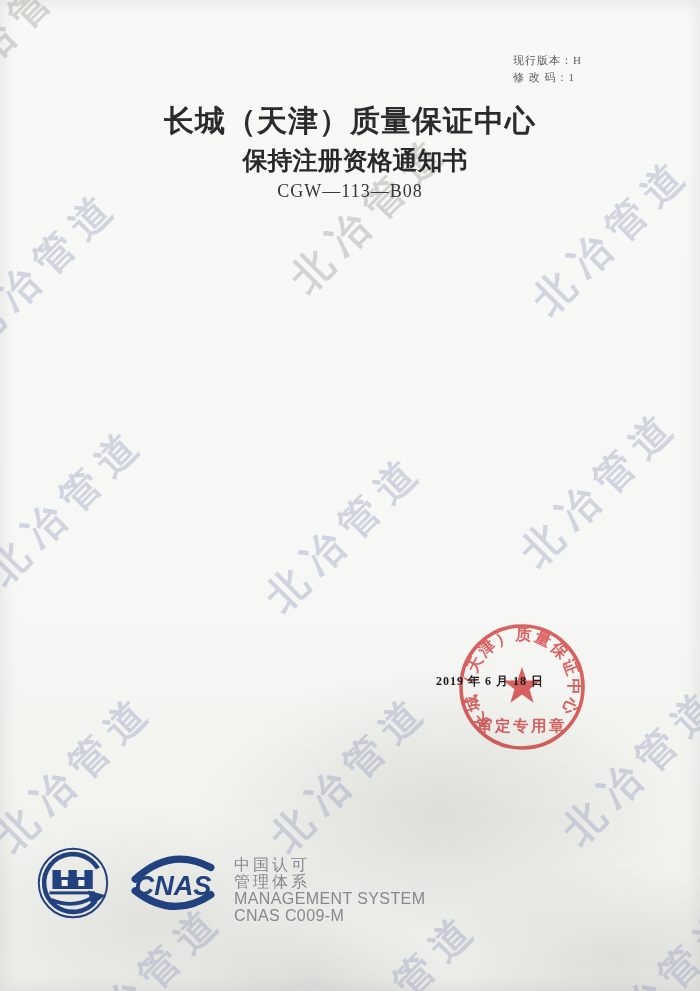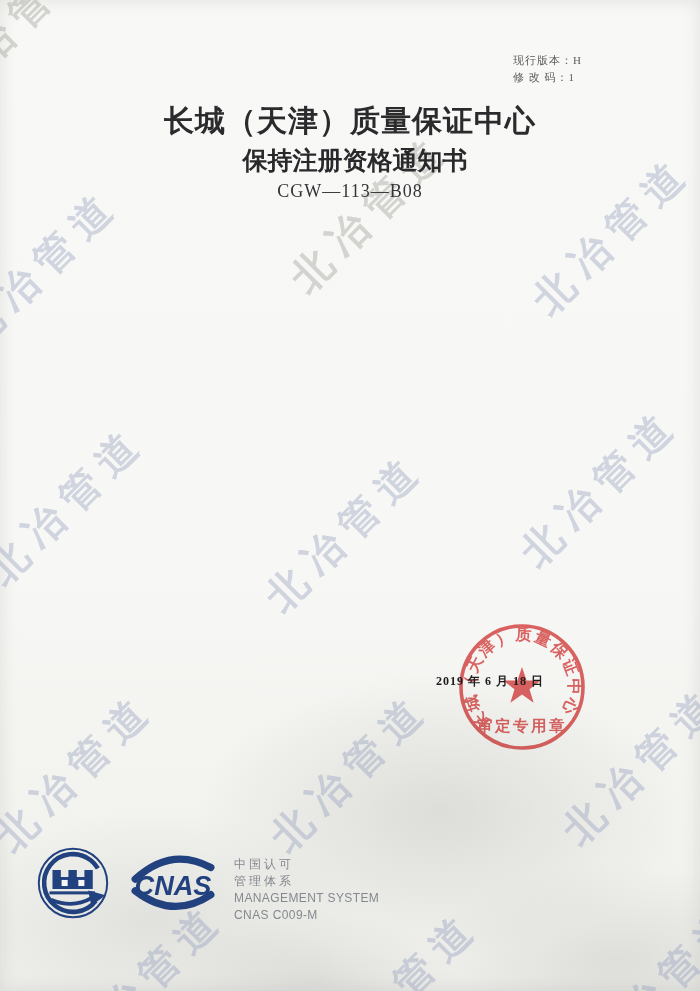--- a/index.html
+++ b/index.html
@@ -110,21 +110,21 @@
     font-weight: 600;
   }
 
   
   .footer { position: absolute; left: 0; top: 0; width: 100%; height: 100%; z-index: 3; pointer-events: none; }
   .gw-logo  { position: absolute; left: 35px;  top: 845px; }
   .cnas-logo{ position: absolute; left: 128px; top: 852px; }
   .accred {
     position: absolute; left: 234px; top: 856px;
     font-family: "Liberation Sans", "DejaVu Sans", sans-serif;
-    font-size: 12px; line-height: 17px;
+    font-size: 16px; line-height: 17px;
     color: #84898e;
   }
   .accred .cn { letter-spacing: 3px; }
   .accred .en { letter-spacing: 0.4px; font-weight: 500; }
 </style>
 </head>
 <body>
 
 <div class="page">
 

